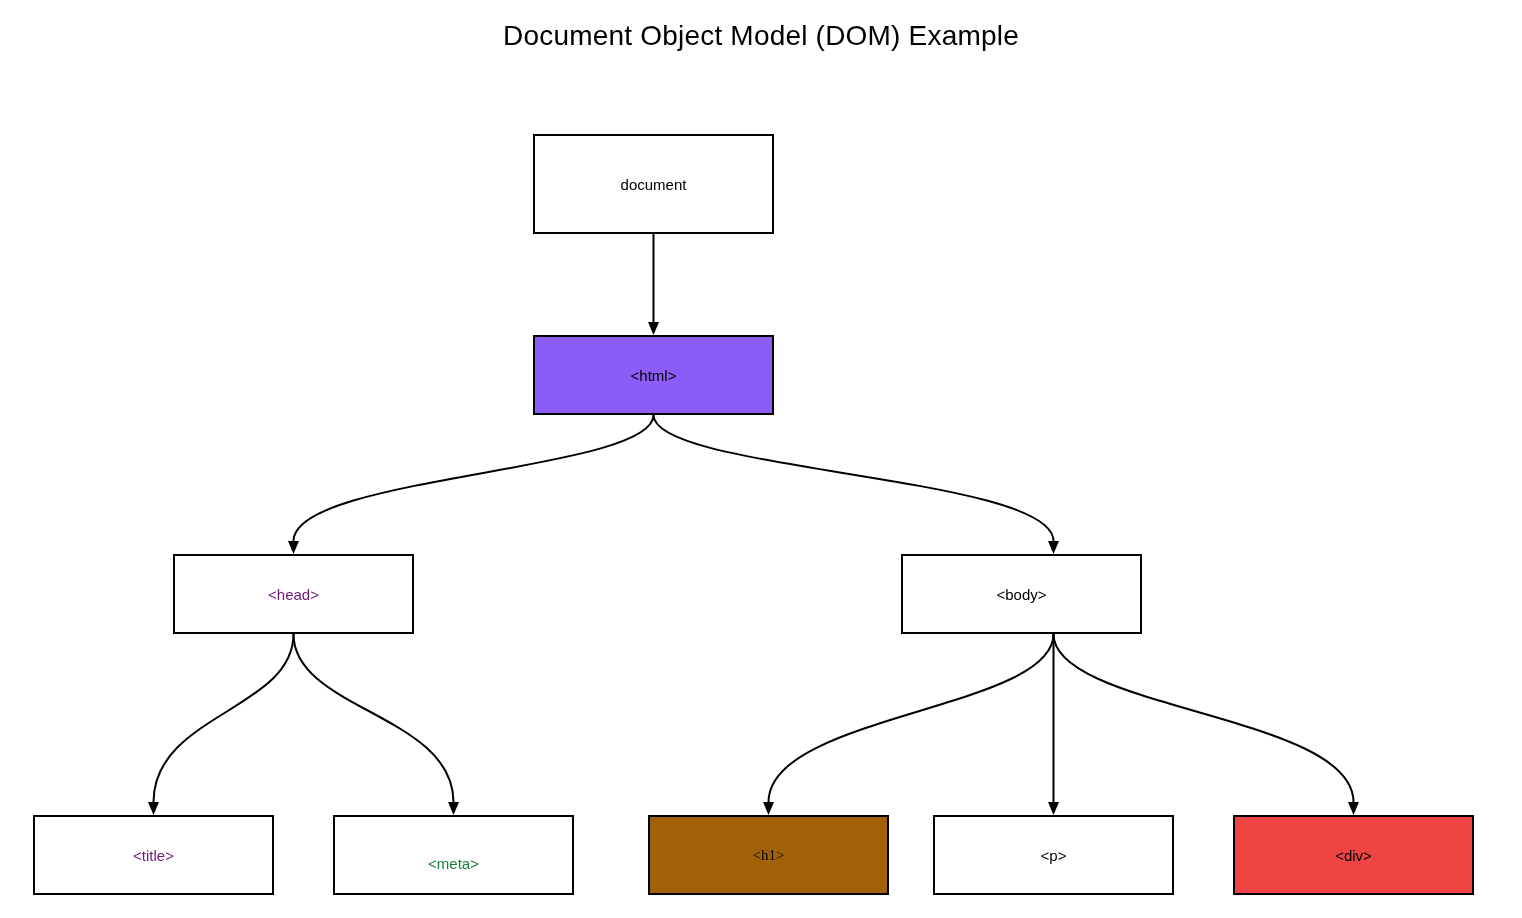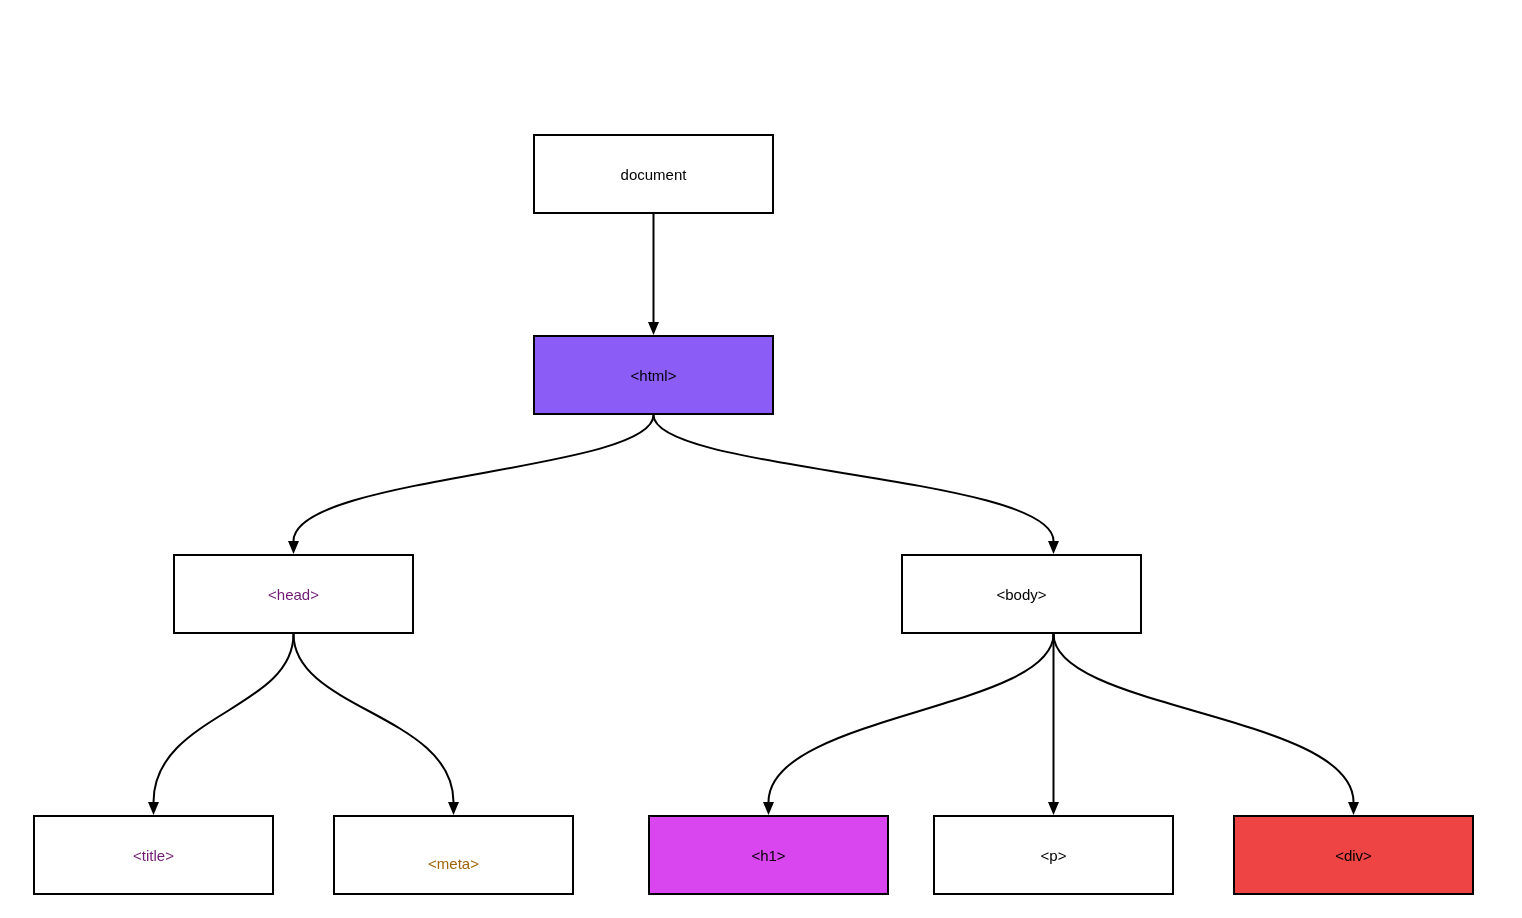--- a/index.html
+++ b/index.html
@@ -55,20 +55,21 @@
     line-height: 1;
     color: #000000;
     white-space: nowrap;
   }
 </style>
 </head>
 <body>
 
 <div id="diagram-root">
 
+  <div id="diagram-title">Document Object Model (DOM) Example</div>
 
   <svg id="edge-layer" viewBox="0 0 1522 918" xmlns="http://www.w3.org/2000/svg">
       <g>
         <path d="M 653.5 214 L 653.5 322" fill="none" stroke="#000000" stroke-width="2"></path>
         <polygon points="0,0 -13,-5.5 -13,5.5" fill="#000000" transform="translate(653.5,335) rotate(90)"></polygon>
       </g>
       <g>
         <path d="M 653.5 415 C 653.5 471.7, 293.5 475.48, 293.5 541" fill="none" stroke="#000000" stroke-width="2"></path>
         <polygon points="0,0 -13,-5.5 -13,5.5" fill="#000000" transform="translate(293.5,554) rotate(90)"></polygon>
       </g>
@@ -92,39 +93,39 @@
         <path d="M 1053.5 634 L 1053.5 802" fill="none" stroke="#000000" stroke-width="2"></path>
         <polygon points="0,0 -13,-5.5 -13,5.5" fill="#000000" transform="translate(1053.5,815) rotate(90)"></polygon>
       </g>
       <g>
         <path d="M 1053.5 634 C 1053.5 709.6, 1353.5 714.64, 1353.5 802" fill="none" stroke="#000000" stroke-width="2"></path>
         <polygon points="0,0 -13,-5.5 -13,5.5" fill="#000000" transform="translate(1353.5,815) rotate(90)"></polygon>
       </g>
     </svg>
 
   <div id="node-layer">
-      <div class="node" style="left: 533px; top: 134px; width: 241px; height: 80px; background: rgb(255, 255, 255); border-color: rgb(0, 0, 0);">
+      <div class="node" style="left: 533px; top: 134px; width: 241px; height: 100px; background: rgb(255, 255, 255); border-color: rgb(0, 0, 0);">
         <span class="node-label" style="color: rgb(0, 0, 0);">document</span>
       </div>
       <div class="node" style="left: 533px; top: 335px; width: 241px; height: 80px; background: #8b5cf6; border-color: rgb(0, 0, 0);">
         <span class="node-label" style="color: rgb(0, 0, 0);">&lt;html&gt;</span>
       </div>
       <div class="node" style="left: 173px; top: 554px; width: 241px; height: 80px; background: rgb(255, 255, 255); border-color: rgb(0, 0, 0);">
         <span class="node-label" style="color: #701a75;">&lt;head&gt;</span>
       </div>
       <div class="node" style="left: 901px; top: 554px; width: 241px; height: 80px; background: rgb(255, 255, 255); border-color: rgb(0, 0, 0);">
         <span class="node-label" style="color: rgb(0, 0, 0);">&lt;body&gt;</span>
       </div>
       <div class="node" style="left: 33px; top: 815px; width: 241px; height: 80px; background: rgb(255, 255, 255); border-color: rgb(0, 0, 0);">
         <span class="node-label" style="color: #701a75;">&lt;title&gt;</span>
       </div>
       <div class="node" style="left: 333px; top: 815px; width: 241px; height: 80px; background: rgb(255, 255, 255); border-color: rgb(0, 0, 0);">
-        <span class="node-label" style="color: #a16207; margin-top: 16px;">&lt;meta&gt;</span>
+        <span class="node-label" style="color: #15803d; margin-top: 16px;">&lt;meta&gt;</span>
       </div>
-      <div class="node" style="left: 648px; top: 815px; width: 241px; height: 80px; background: #d946ef; border-color: rgb(0, 0, 0);">
+      <div class="node" style="left: 648px; top: 815px; width: 241px; height: 80px; background: #a16207; border-color: rgb(0, 0, 0); font-family: Liberation Serif, serif;">
         <span class="node-label" style="color: rgb(0, 0, 0);">&lt;h1&gt;</span>
       </div>
       <div class="node" style="left: 933px; top: 815px; width: 241px; height: 80px; background: rgb(255, 255, 255); border-color: rgb(0, 0, 0);">
         <span class="node-label" style="color: rgb(0, 0, 0);">&lt;p&gt;</span>
       </div>
       <div class="node" style="left: 1233px; top: 815px; width: 241px; height: 80px; background: #ef4444; border-color: rgb(0, 0, 0);">
         <span class="node-label" style="color: rgb(0, 0, 0);">&lt;div&gt;</span>
       </div>
     </div>
 

